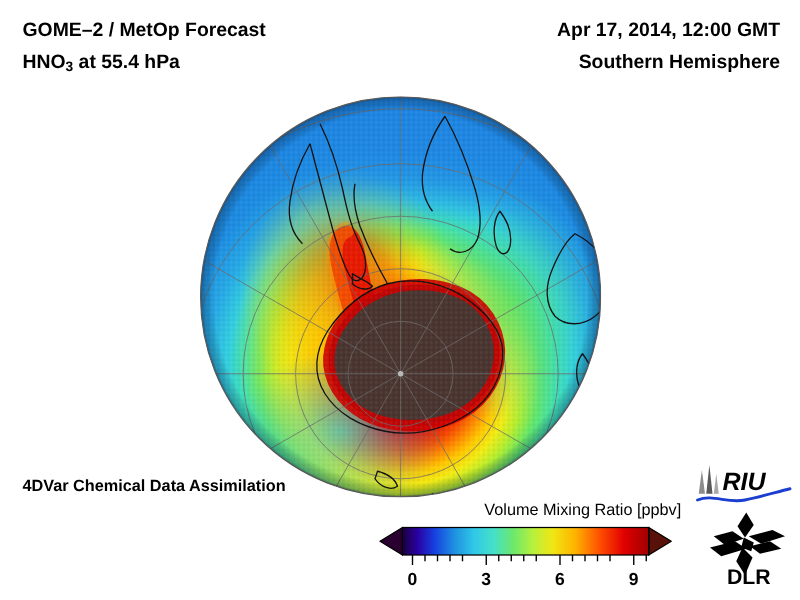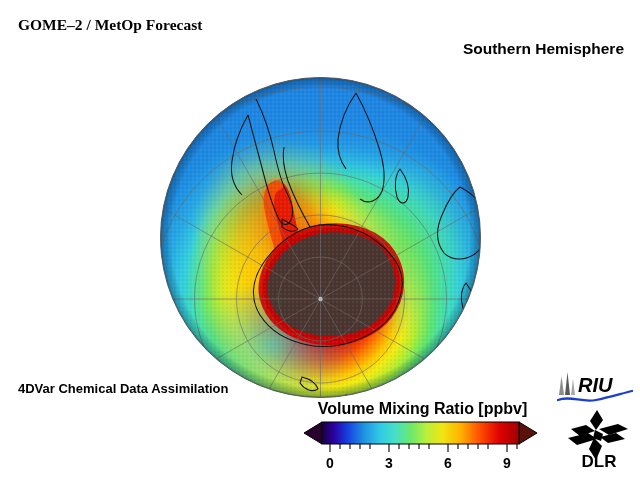--- a/index.html
+++ b/index.html
@@ -19,33 +19,32 @@
 
   
   .hdr-left {
     position: absolute;
     left: 18px;
     top: 12px;
     font-size: 15.5px;
     font-weight: bold;
     line-height: 25px;
     white-space: nowrap;
-    font-family: Liberation Serif, serif;
   }
   .hdr-right {
     position: absolute;
     right: 16px;
     top: 12px;
     font-size: 15.5px;
     font-weight: bold;
     line-height: 25px;
     text-align: right;
     white-space: nowrap;
   }
-  .hdr-right .l2 { display: block; margin-top: 24px; }
+  .hdr-right .l2 { display: block; }
   sub {
     font-size: 11px;
     vertical-align: baseline;
     position: relative;
     top: 3px;
   }
 
   
   #globe-wrap {
     position: absolute;
@@ -74,23 +73,23 @@
     left: 300px;
     top: 400px;
     width: 245px;
     height: 76px;
   }
   #cbar-title {
     position: absolute;
     left: 0;
     top: 0;
     width: 245px;
-    text-align: center;
-    font-size: 16px;
-    font-weight: bold;
+    text-align: right;
+    font-size: 13px;
+    font-weight: normal;
     white-space: nowrap;
   }
 
   
   #riu-logo {
     position: absolute;
     left: 556px;
     top: 371px;
     width: 78px;
     height: 34px;
@@ -101,23 +100,25 @@
     top: 408px;
     width: 66px;
     height: 62px;
   }
 </style>
 </head>
 <body>
 
 <div class="hdr-left">
   <div>GOME–2 / MetOp Forecast</div>
+  <div><span>HNO</span><sub>3</sub><span> at 55.4 hPa</span></div>
 </div>
 
 <div class="hdr-right">
+  <div>Apr 17, 2014, 12:00 GMT</div>
   <span class="l2">Southern Hemisphere</span>
 </div>
 
 <div id="globe-wrap">
 <svg id="globe-svg" width="321" height="321" viewBox="0 0 321 321" xmlns="http://www.w3.org/2000/svg">
   <defs>
     <clipPath id="discClip">
       <circle cx="160.5" cy="160.5" r="160"></circle>
     </clipPath>
 

